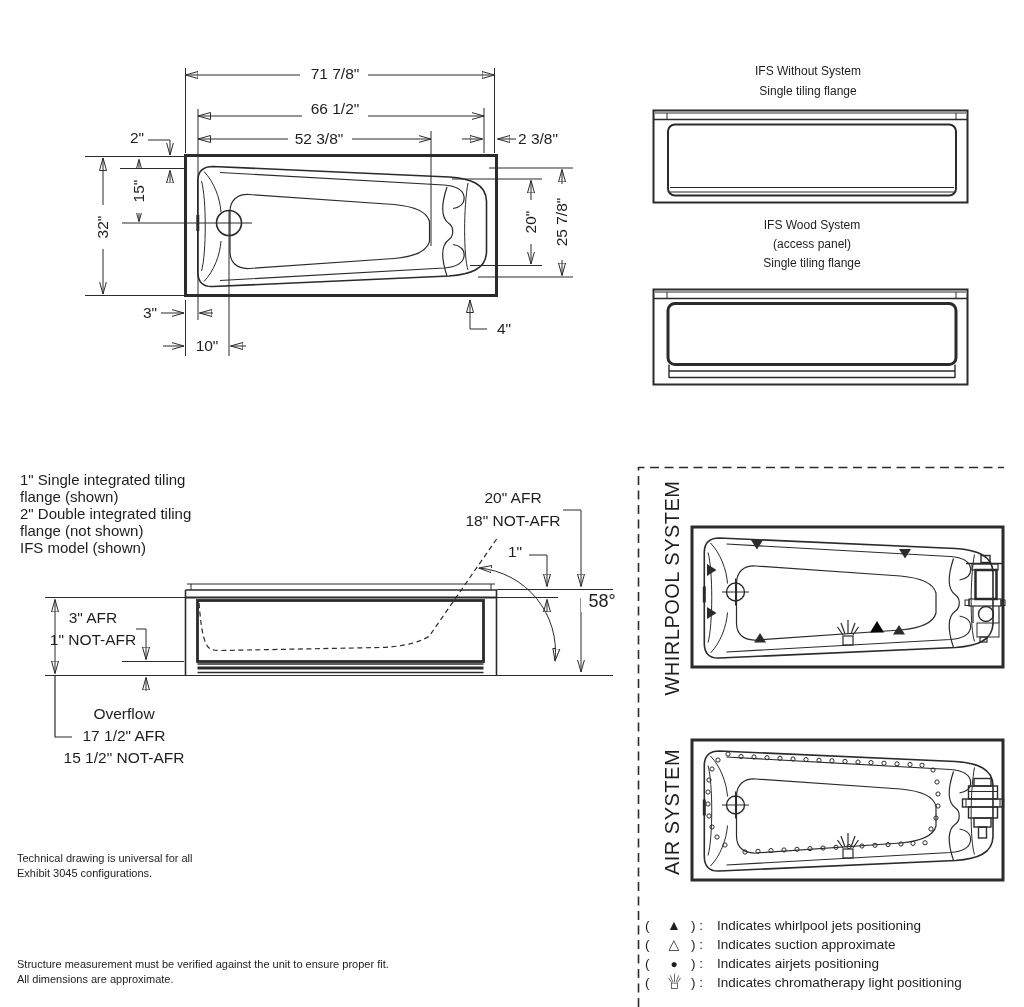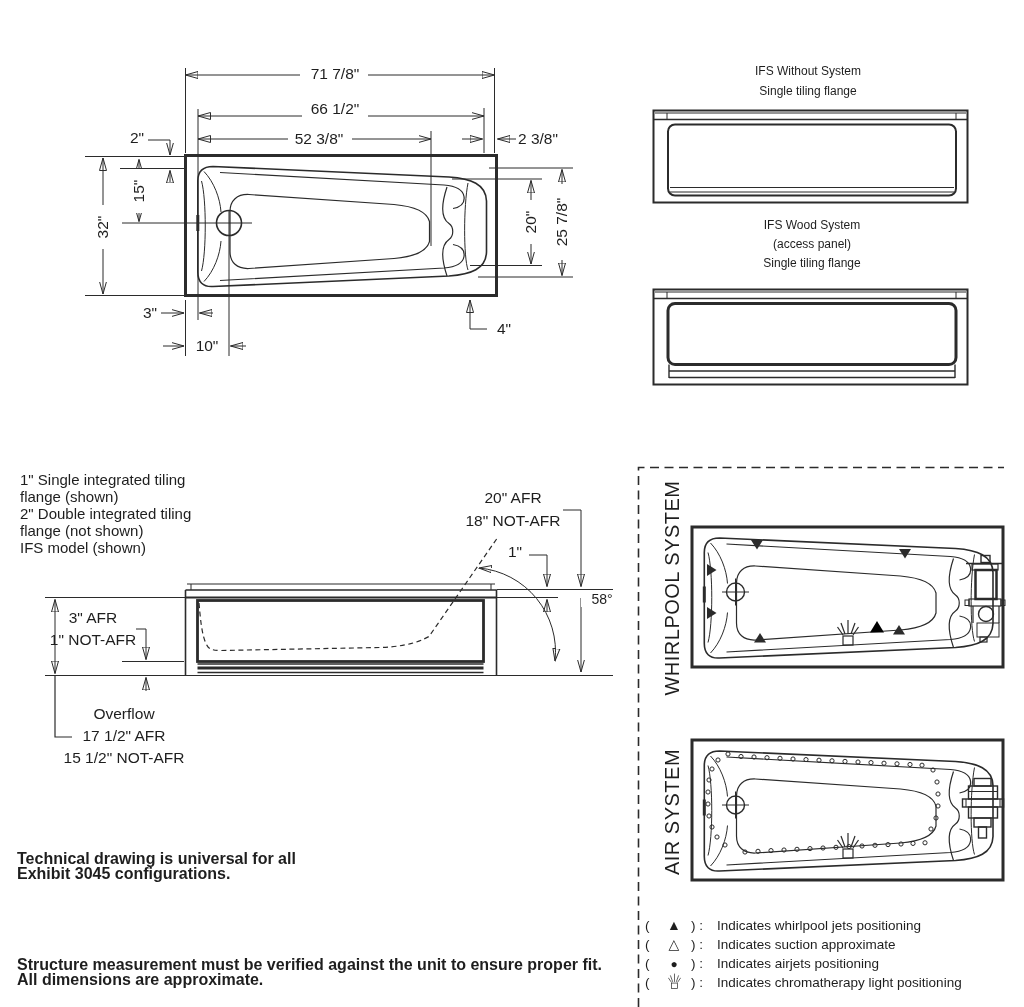--- a/index.html
+++ b/index.html
@@ -10,21 +10,21 @@
   .s30{stroke-width:3;} .s28{stroke-width:2.8;} .s25{stroke-width:2.5;} .s20{stroke-width:2;}
   .s16{stroke-width:1.6;} .s14{stroke-width:1.4;} .s12{stroke-width:1.2;} .s10{stroke-width:1;}
   .fill{fill:#2b2b2b;stroke:none;}
   .dash{stroke-dasharray:5 3.5;}
   .lbl{position:absolute;background:#fff;line-height:1.15;white-space:nowrap;}
   .dim{font-size:15.5px;text-align:center;}
   .rot{display:flex;align-items:center;justify-content:center;transform:rotate(-90deg);}
   .title{font-size:12px;text-align:center;}
   .note{font-size:15px;line-height:17px;}
   .sys{font-size:20px;letter-spacing:0.5px;}
-  .foot{font-size:16px;font-weight:bold;line-height:15.2px;background:transparent;}
+  .foot{font-size:11px;font-weight:normal;line-height:15.2px;background:transparent;}
   .foot div{white-space:nowrap;}
   .legend-row{position:absolute;left:645px;display:flex;align-items:center;font-size:13.5px;height:18px;}
   .lg-open{width:12px;text-align:left;}
   .lg-sym{width:34px;text-align:center;}
   .lg-close{width:26px;text-align:left;}
   .lg-sym .tri{font-size:14px;} .lg-sym .dot{font-size:12px;}
   .ctr{text-align:center;}
 </style>
 </head>
 <body>
@@ -301,21 +301,21 @@
   <div>2" Double integrated tiling</div>
   <div>flange (not shown)</div>
   <div>IFS model (shown)</div>
 </div>
 
 <div class="lbl dim" style="left:458px;top:486px;width:110px;line-height:23px;background:transparent;">
   <div>20" AFR</div>
   <div>18" NOT-AFR</div>
 </div>
 <div class="lbl dim" style="left:502px;top:543px;width:26px;">1"</div>
-<div class="lbl dim" style="left:581px;top:591px;width:42px;font-size:14px;">58°</div>
+<div class="lbl dim" style="left:581px;top:591px;width:42px;font-size:18px;">58°</div>
 <div class="lbl dim" style="left:33px;top:607px;width:120px;line-height:22px;background:transparent;">
   <div>3" AFR</div>
   <div>1" NOT-AFR</div>
 </div>
 <div class="lbl dim" style="left:43px;top:703px;width:162px;line-height:22px;background:transparent;">
   <div>Overflow</div>
   <div>17 1/2" AFR</div>
   <div>15 1/2" NOT-AFR</div>
 </div>
 

